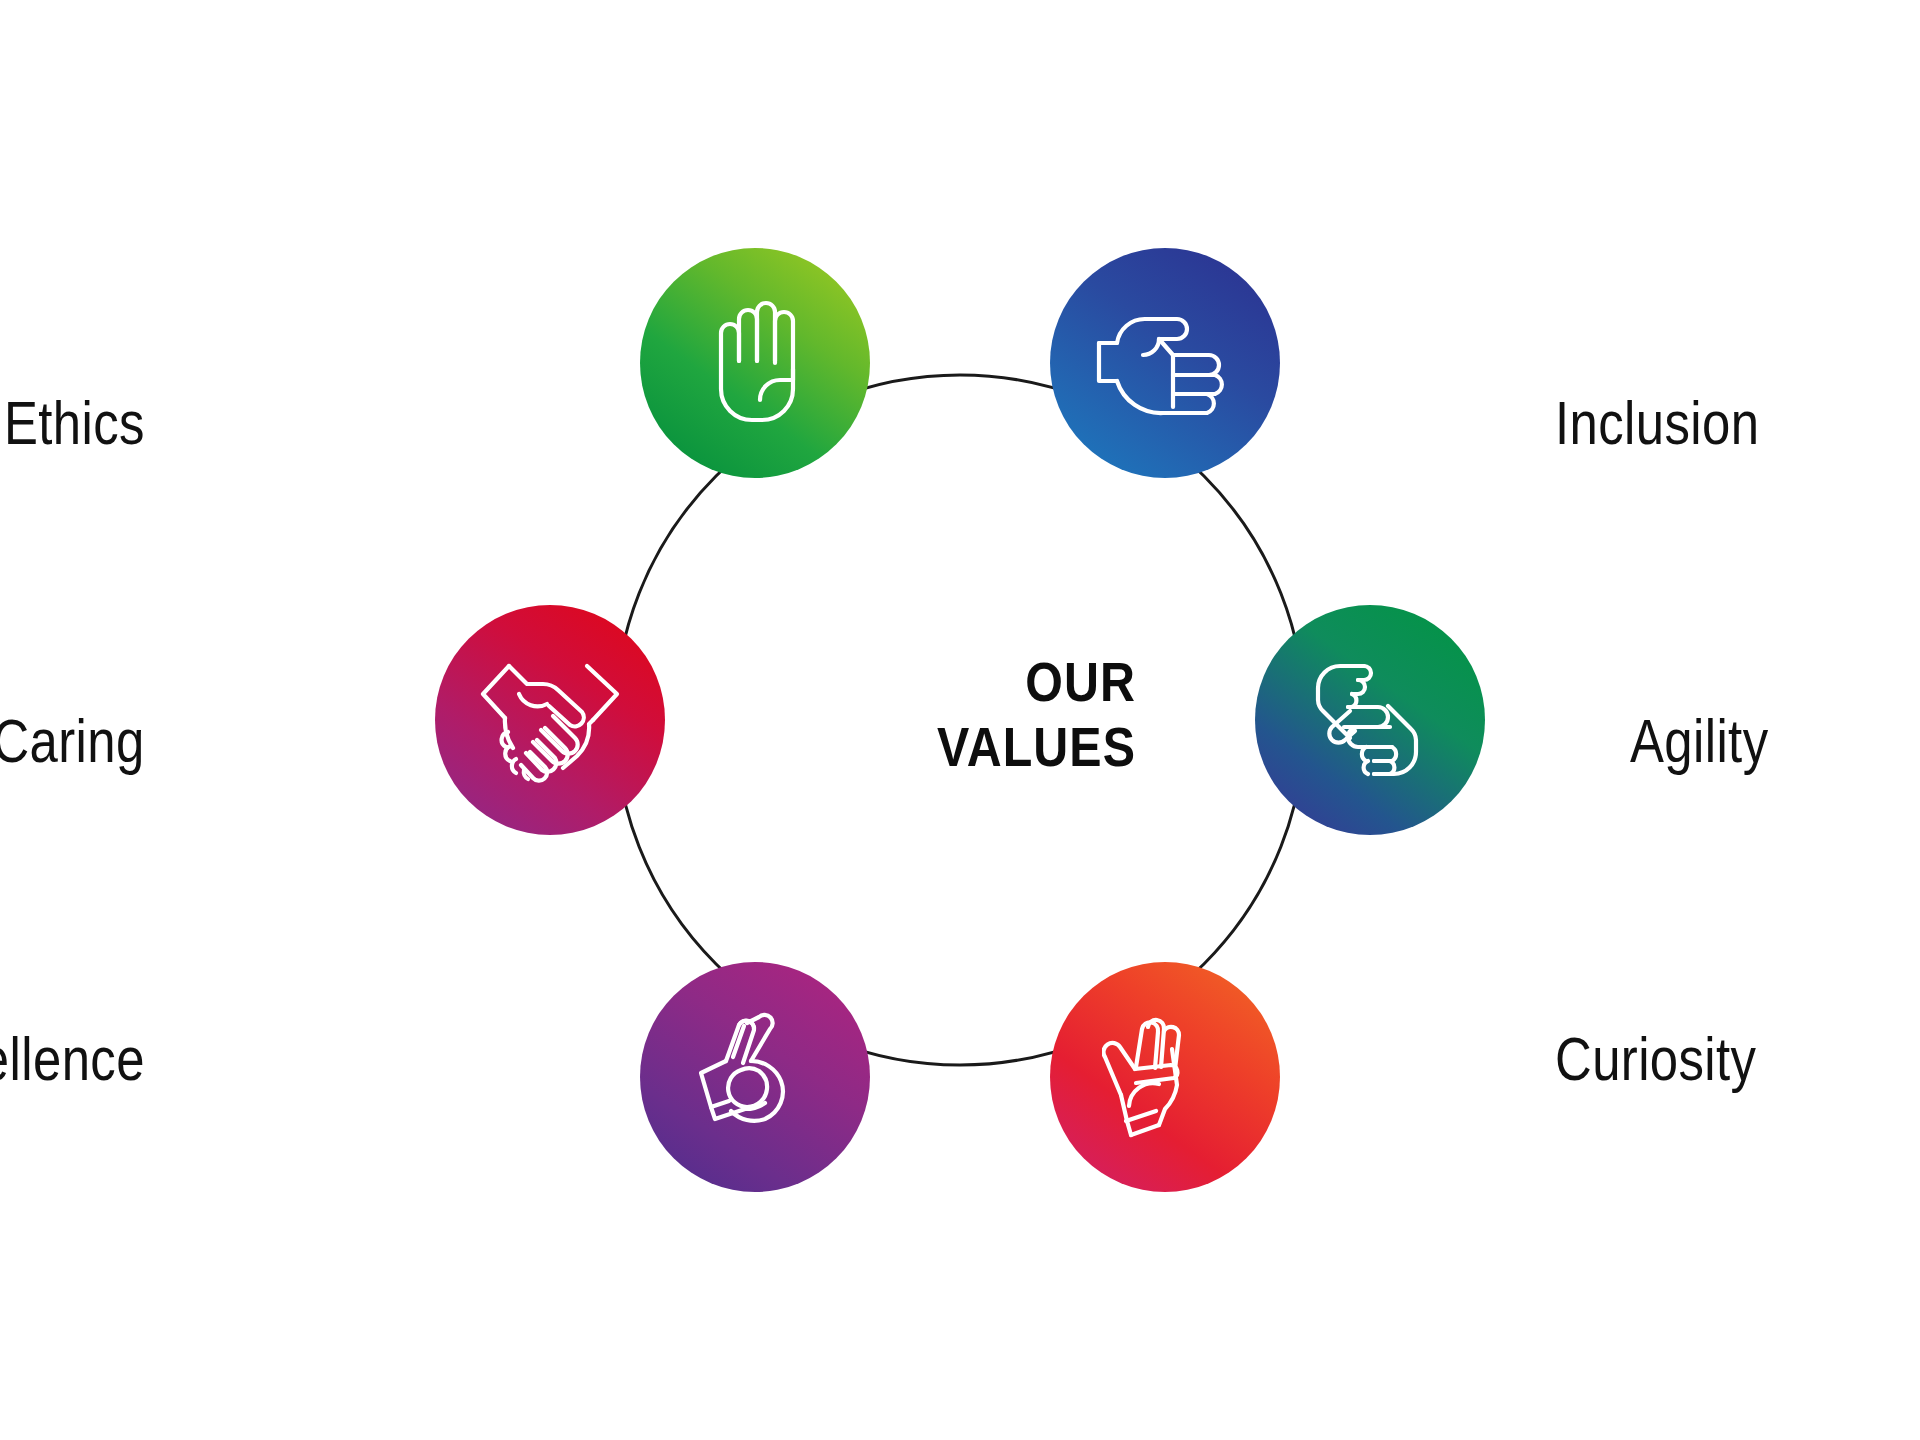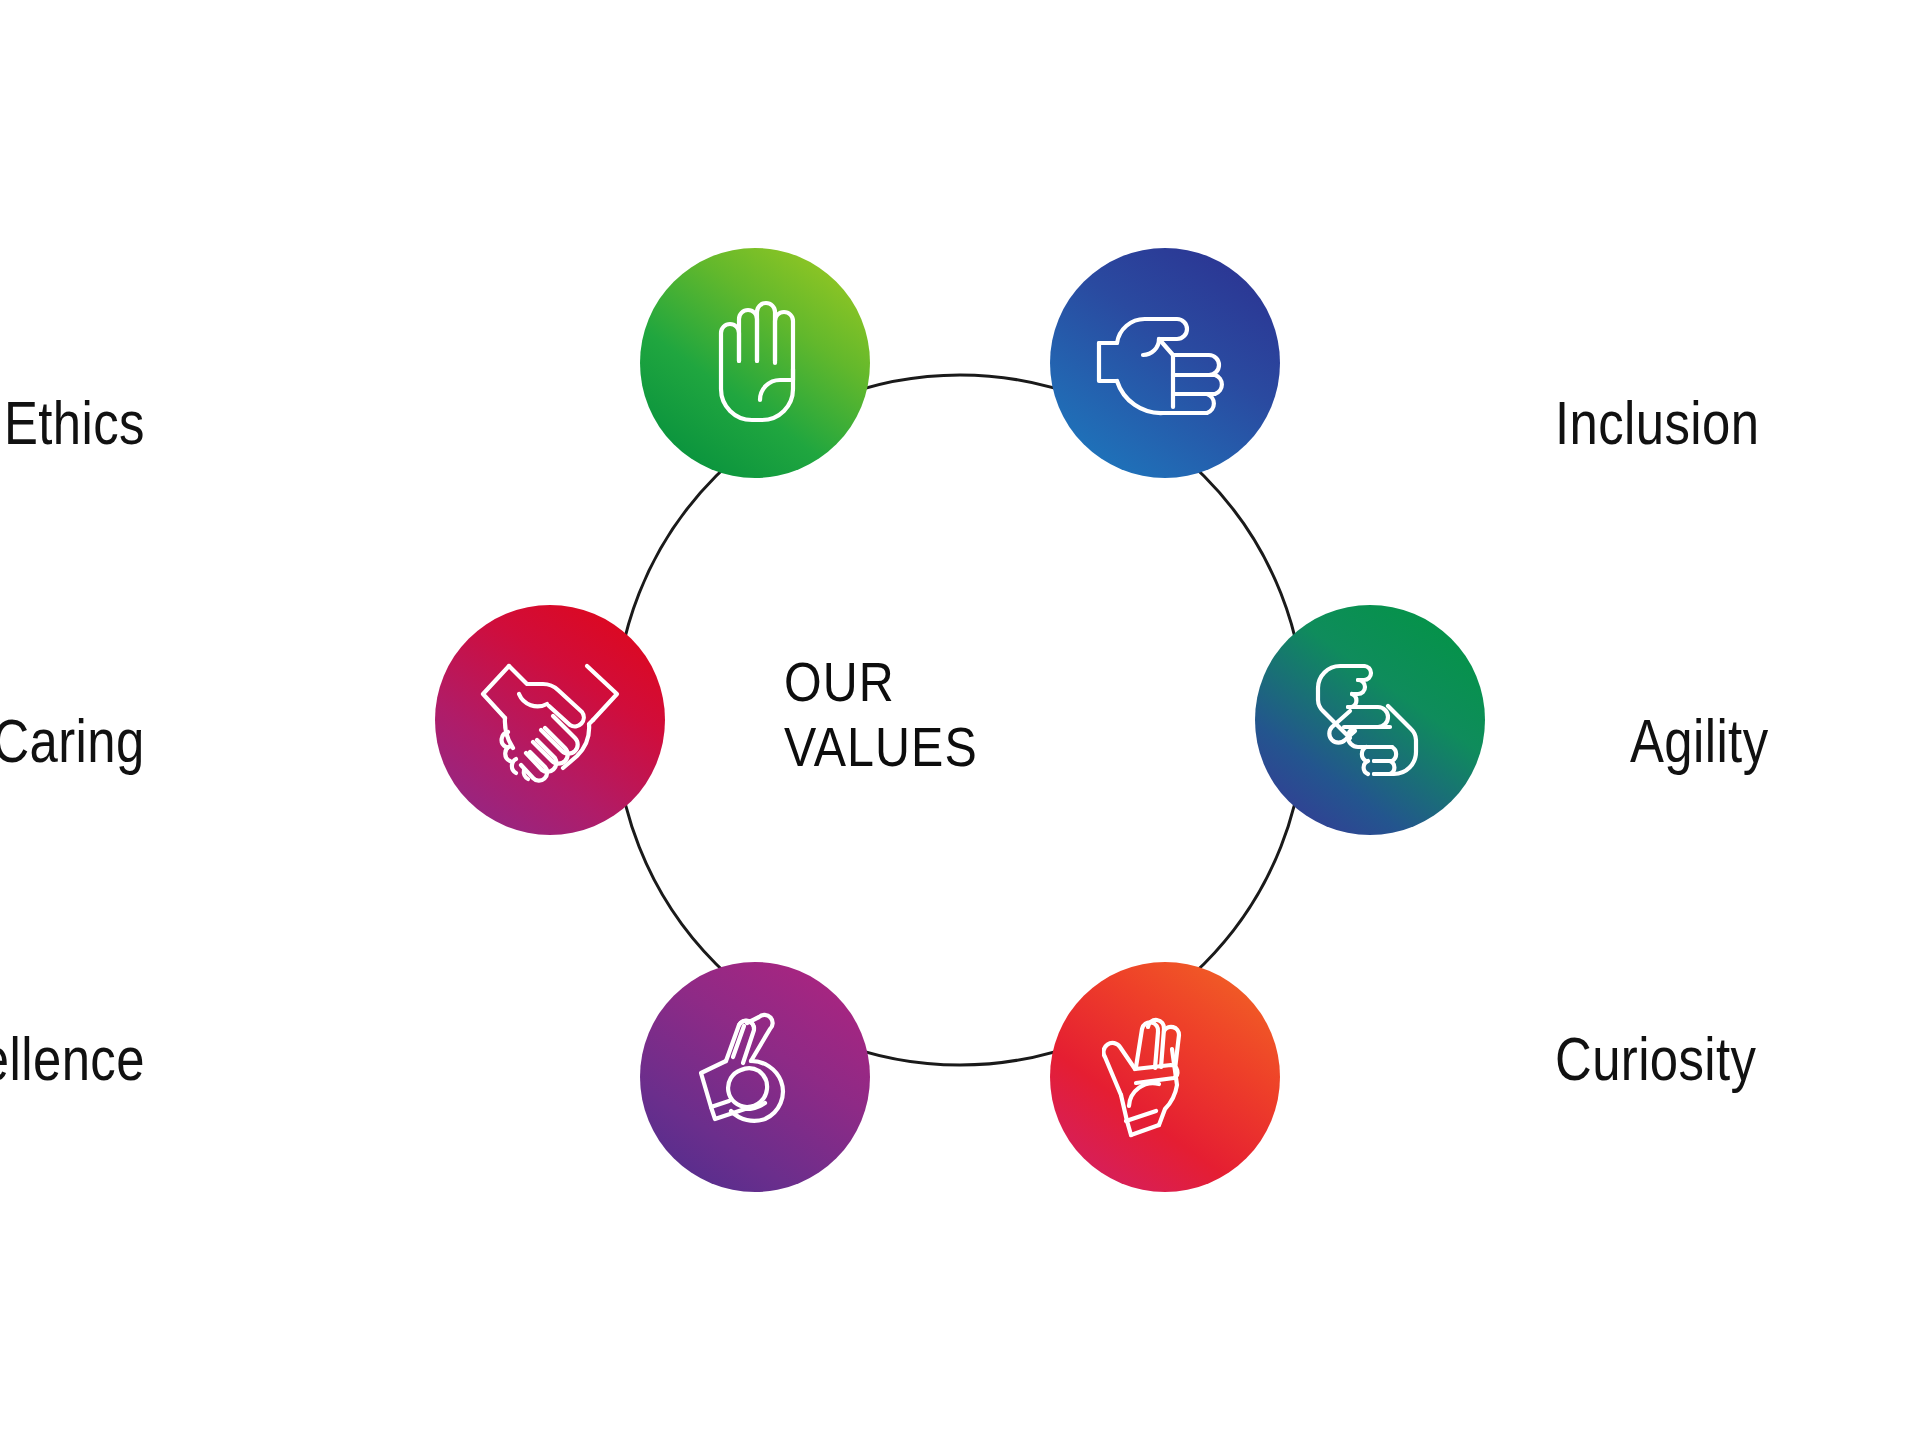--- a/index.html
+++ b/index.html
@@ -34,23 +34,23 @@
   }
   .label-left  { transform-origin: right center; text-align: right; }
   .label-right { transform-origin: left center;  text-align: left;  }
 
   
   #center-heading {
     position: absolute;
     left: 760px;
     top: 650px;
     width: 400px;
-    text-align: left;
+    text-align: right;
     font-family: "Liberation Sans", sans-serif;
-    font-weight: 400;
+    font-weight: 700;
     font-size: 55px;
     line-height: 1.18;
     color: #0d0d0d;
     letter-spacing: 1.2px;
   }
   #center-heading .ch-line { display: block; transform: scaleX(0.88); }
 
   
   .node {
     position: absolute;

